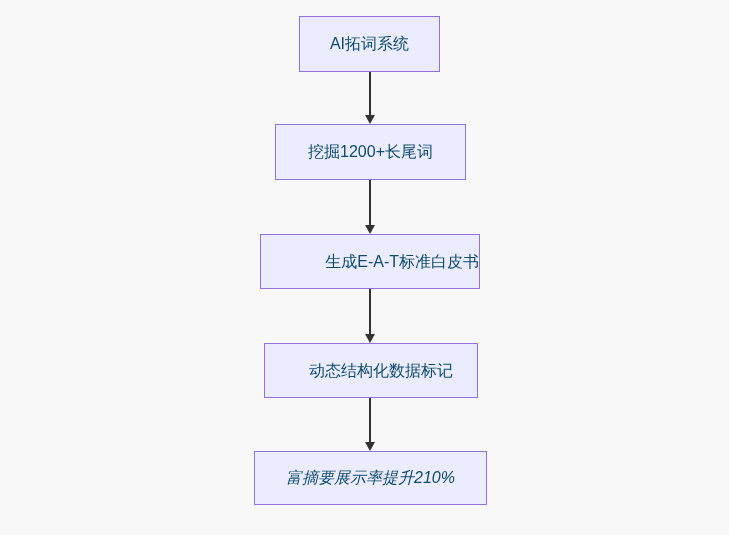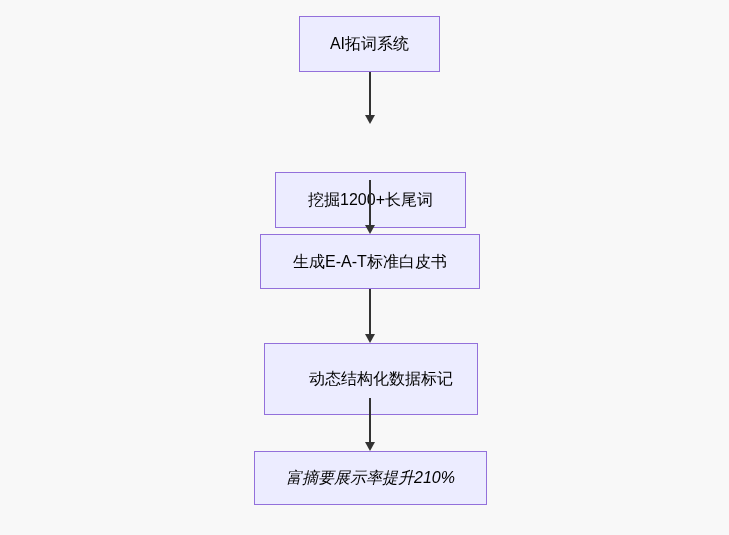--- a/index.html
+++ b/index.html
@@ -20,21 +20,21 @@
     background: #f8f8f8;
   }
   .flow-node {
     position: absolute;
     box-sizing: border-box;
     background: #ECECFF;
     border: 1.5px solid #9370DB;
     display: flex;
     align-items: center;
     justify-content: center;
-    color: #000000;
+    color: #0c4a6e;
     font-size: 16px;
     line-height: 1.2;
     white-space: nowrap;
     text-align: center;
   }
   .edge {
     position: absolute;
     display: flex;
     flex-direction: column;
     align-items: center;
@@ -60,39 +60,39 @@
 
   <div class="flow-node" style="left:299px; top:16px; width:141px; height:56px;">
     <span>AI拓词系统</span>
   </div>
 
   <div class="edge" style="left:370px; top:72px; height:52px;">
     <div class="arrow-line"></div>
     <div class="arrow-head"></div>
   </div>
 
-  <div class="flow-node" style="left:275px; top:124px; width:191px; height:56px;margin-top:48px;">
+  <div class="flow-node" style="left:275px; top:124px; width:191px; height:56px;">
     <span>挖掘1200+长尾词</span>
   </div>
 
   <div class="edge" style="left:370px; top:180px; height:54px;">
     <div class="arrow-line"></div>
     <div class="arrow-head"></div>
   </div>
 
-  <div class="flow-node" style="left:260px; top:234px; width:220px; height:55px;">
+  <div class="flow-node" style="left:260px; top:234px; width:220px; height:55px;justify-content:flex-end;">
     <span>生成E-A-T标准白皮书</span>
   </div>
 
   <div class="edge" style="left:370px; top:289px; height:54px;">
     <div class="arrow-line"></div>
     <div class="arrow-head"></div>
   </div>
 
-  <div class="flow-node" style="left:264px; top:343px; width:214px; height:72px;padding-left:20px;">
+  <div class="flow-node" style="left:264px; top:343px; width:214px; height:55px;padding-left:20px;">
     <span>动态结构化数据标记</span>
   </div>
 
   <div class="edge" style="left:370px; top:398px; height:53px;">
     <div class="arrow-line"></div>
     <div class="arrow-head"></div>
   </div>
 
   <div class="flow-node" style="left:254px; top:451px; width:233px; height:54px;font-style:italic;">
     <span>富摘要展示率提升210%</span>

